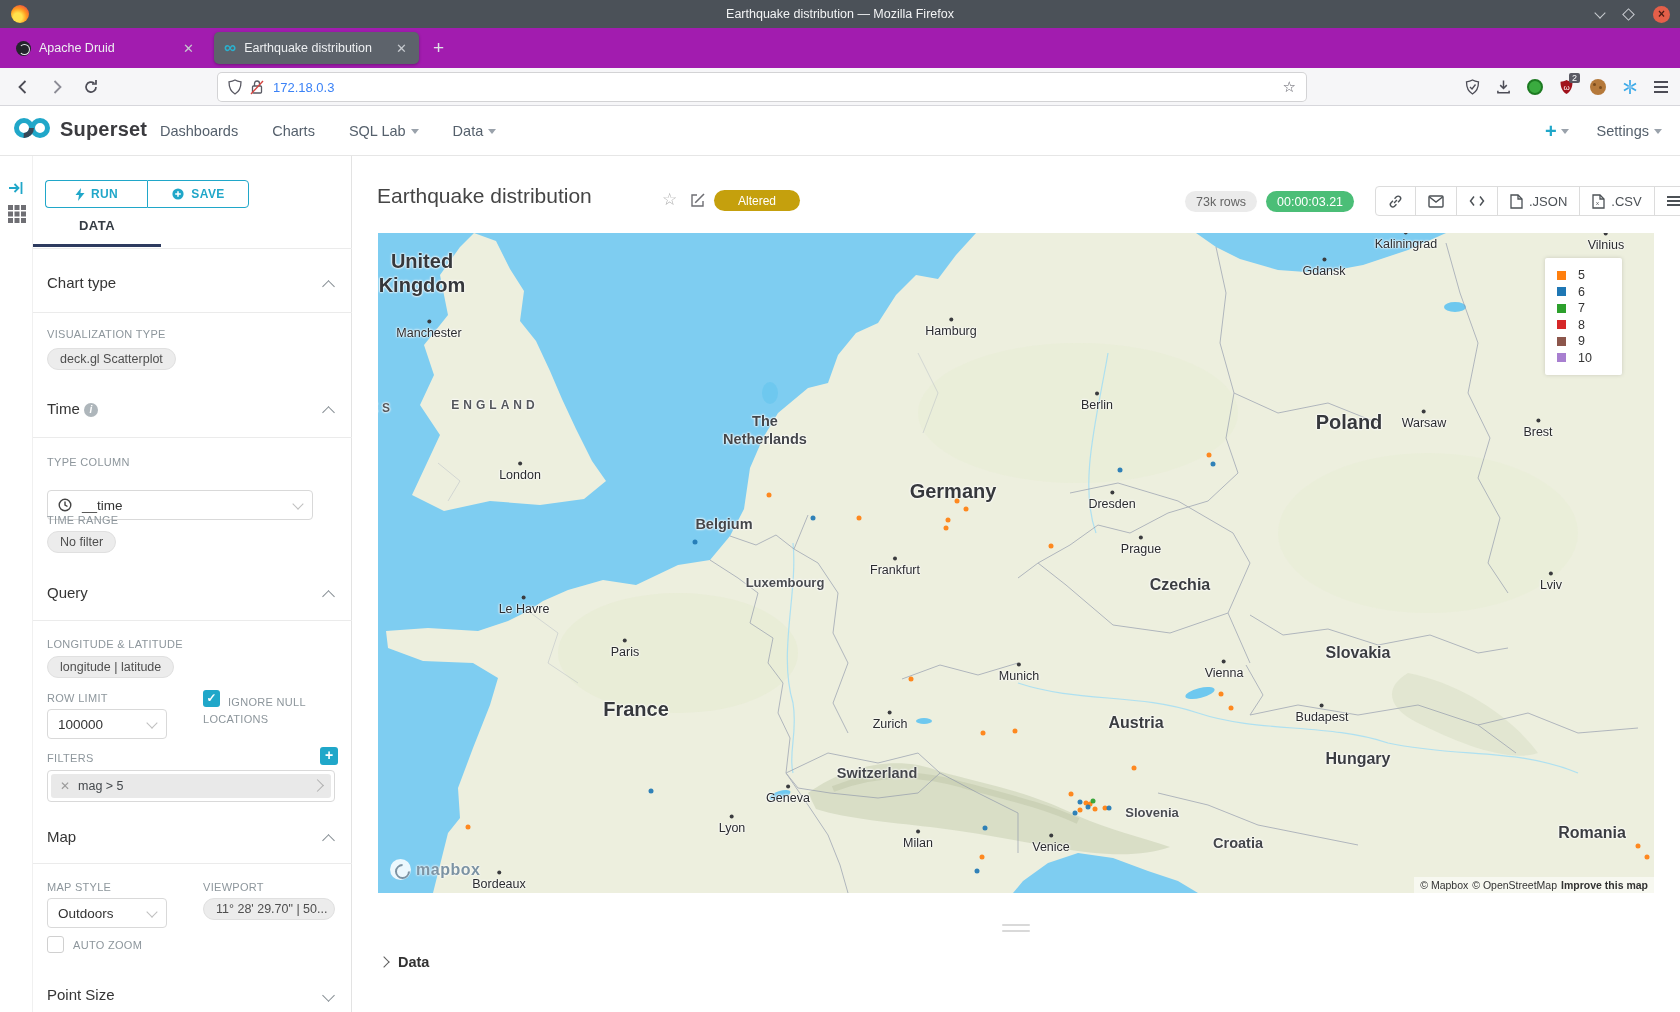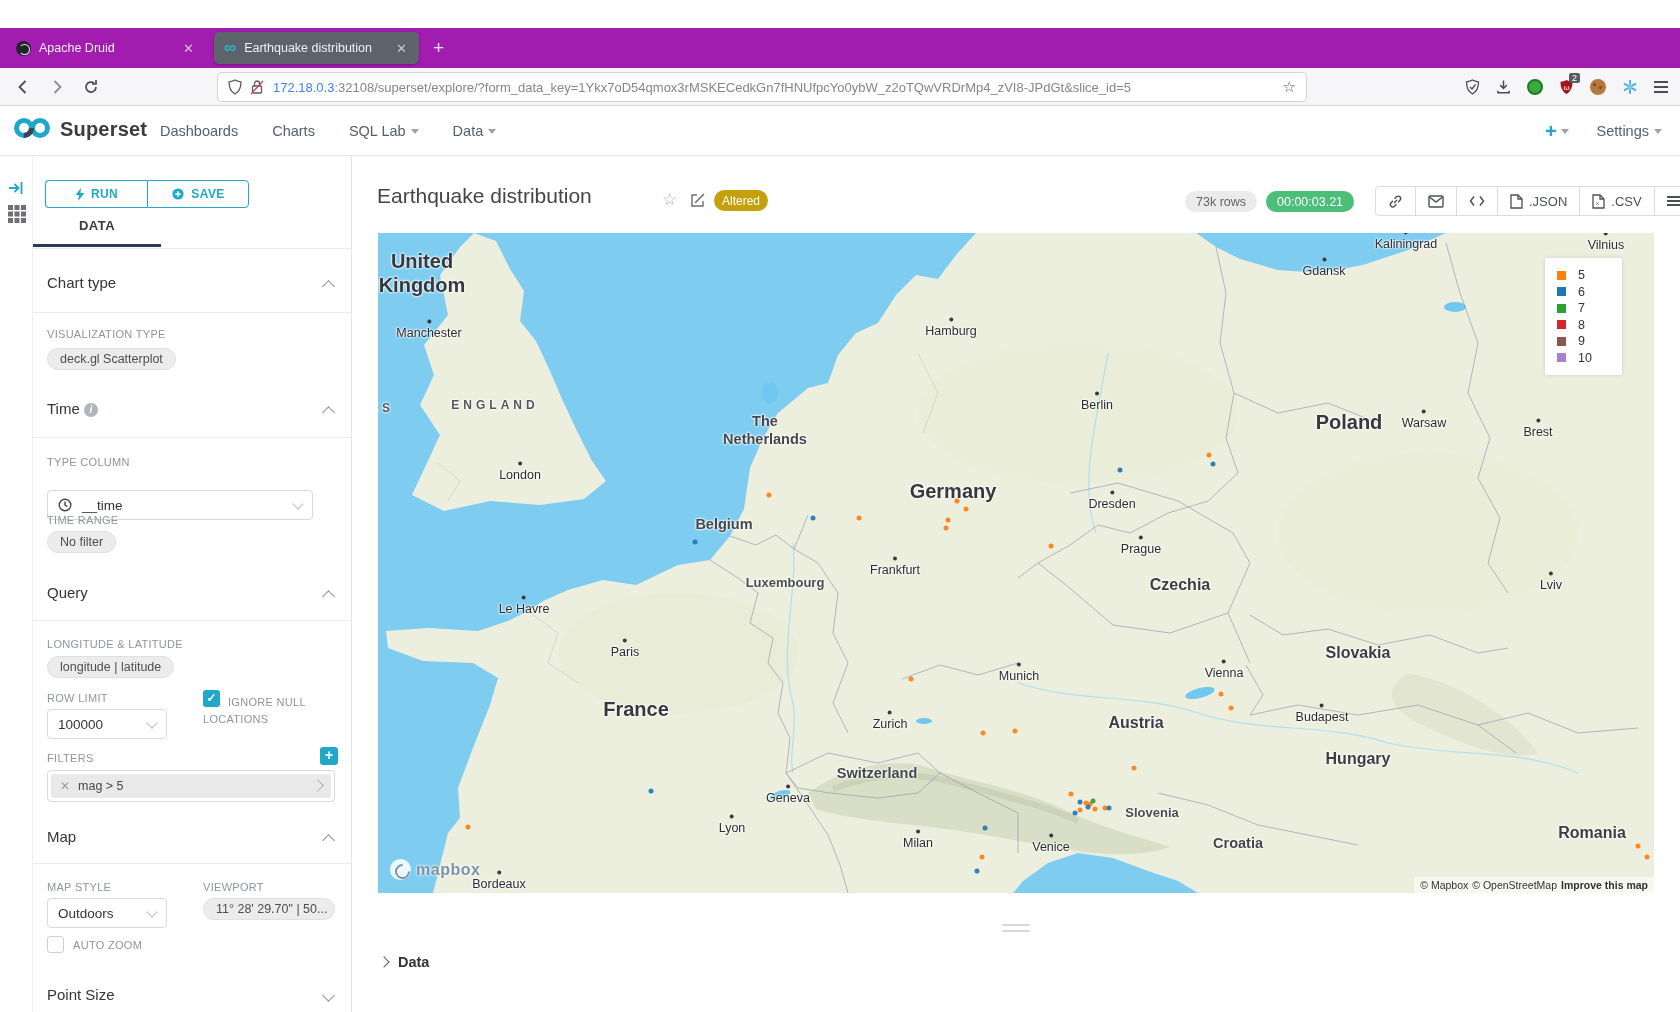--- a/index.html
+++ b/index.html
@@ -72,21 +72,21 @@
   .filter-pill{width:100%;height:24px;background:#e9e9e9;border-radius:3px;display:flex;align-items:center;font-size:12.5px;color:#45494d;}
   .fp-x{color:#9b9b9b;padding:0 8px 0 9px;font-size:12px;}
   .fp-chev{margin-left:auto;padding-right:9px;}
   .info-dot{display:inline-block;width:14px;height:14px;border-radius:50%;background:#aeb6bb;color:#fff;font-size:10px;line-height:14px;text-align:center;font-style:italic;font-weight:bold;vertical-align:1px;}
 
   
   .chart{position:absolute;left:352px;top:156px;width:1328px;bottom:0;background:#fff;}
   .chart-title{position:absolute;left:25px;top:28px;font-size:21px;color:#454545;}
   .star-ico{position:absolute;left:310px;top:33px;color:#aeaeae;font-size:17px;}
   .edit-ico{position:absolute;left:338px;top:36px;}
-  .badge{position:absolute;left:362px;top:34px;height:21px;border-radius:11px;background:#c5a00d;color:#fff;font-size:12px;display:flex;align-items:center;padding:0 8px;}
+  .badge{position:absolute;left:362px;top:34px;height:21px;border-radius:11px;background:#c5a00d;color:#fff;font-size:12px;display:flex;align-items:center;padding:0 24px;}
   .rows-pill{position:absolute;left:833px;top:35px;height:21px;border-radius:11px;background:#ebebeb;color:#646464;font-size:12.5px;display:flex;align-items:center;padding:0 11px;}
   .timer-pill{position:absolute;left:914px;top:35px;height:21px;border-radius:11px;background:#4bbe77;color:#fff;font-size:12.5px;display:flex;align-items:center;padding:0 11px;}
   .btn-group{position:absolute;left:1023px;top:30px;height:30px;display:flex;border:1px solid #dcdcdc;border-radius:4px;background:#fff;}
   .bg-item{display:flex;align-items:center;justify-content:center;gap:6px;border-right:1px solid #dcdcdc;padding:0 12px;color:#4c5156;font-size:13px;}
   .bg-item:last-child{border-right:none;}
 
   
   .map{position:absolute;left:26px;top:77px;width:1276px;height:660px;overflow:hidden;background:#7ecdf1;}
   .mlbl{position:absolute;transform:translate(-50%,-50%);white-space:pre-line;text-align:center;color:#2c2d31;
     text-shadow:0 0 2px #fff,0 0 2px #fff,0 0 3px #fff;line-height:1.22;}
@@ -116,20 +116,29 @@
   .dc-chev{width:8px;height:8px;border-right:1.6px solid #5e5e5e;border-bottom:1.6px solid #5e5e5e;transform:rotate(-45deg);}
   .dc-label{font-size:14.5px;font-weight:bold;color:#323232;}
 
   svg{display:block;}
 </style>
 </head>
 <body>
 
 <div id="app">
 
+  <div class="titlebar">
+    <div class="ff-logo"></div>
+    <span>Earthquake distribution — Mozilla Firefox</span>
+    <div class="win-btns">
+      <span class="chev" style="margin-top:-3px;"></span>
+      <span class="win-diamond"></span>
+      <span class="win-close">×</span>
+    </div>
+  </div>
 
   <div class="tabbar">
     <div class="tab inactive">
       <span class="druid-ico"></span>
       <span class="t-title">Apache Druid</span>
       <span class="t-close">✕</span>
     </div>
     <div class="tab active">
       <span class="sst-ico">∞</span>
       <span class="t-title">Earthquake distribution</span>
@@ -158,21 +167,20 @@
     <div class="url-field">
       <svg width="14" height="16" viewBox="0 0 14 16" style="margin:0 8px 0 10px;">
           <path d="M7 1 C9 2.2 11 2.6 13 2.8 C13 8 11.5 12.5 7 15 C2.5 12.5 1 8 1 2.8 C3 2.6 5 2.2 7 1 Z" fill="none" stroke="#5a5a64" stroke-width="1.3"></path>
         </svg>
       <svg width="14" height="16" viewBox="0 0 14 16" style="margin-right:9px;">
           <rect x="2.5" y="7" width="9" height="7" rx="1" fill="none" stroke="#5a5a64" stroke-width="1.3"></rect>
           <path d="M4.5 7 V4.5 a2.5 2.5 0 0 1 5 0 V7" fill="none" stroke="#5a5a64" stroke-width="1.3"></path>
           <path d="M1 15 L13 2" stroke="#d64541" stroke-width="1.4"></path>
         </svg>
       <span class="url-host">172.18.0.3</span>
-        <span class="url-rest">:32108/superset/explore/?form_data_key=1Ykx7oD54qmox3rMSKECedkGn7fHNUfpcYo0ybW_z2oTQwVRDrMp4_zVI8-JPdGt&amp;slice_id=5</span>
       <span style="margin-left:auto;margin-right:10px;color:#5a5a64;font-size:15px;">☆</span>
     </div>
     <div class="fx-icons">
       <svg width="15" height="16" viewBox="0 0 14 16">
           <path d="M7 1 C9 2.2 11 2.6 13 2.8 C13 8 11.5 12.5 7 15 C2.5 12.5 1 8 1 2.8 C3 2.6 5 2.2 7 1 Z" fill="none" stroke="#4c4c56" stroke-width="1.3"></path>
           <path d="M4.5 8 L6.5 10 L10 5.5" fill="none" stroke="#4c4c56" stroke-width="1.3"></path>
         </svg>
       <svg width="15" height="16" viewBox="0 0 16 16">
           <path d="M8 1 V9 M4.5 6 L8 9.5 L11.5 6" stroke="#4c4c56" stroke-width="1.6" fill="none"></path>
           <path d="M2 12 v2 h12 v-2" stroke="#4c4c56" stroke-width="1.6" fill="none"></path>

